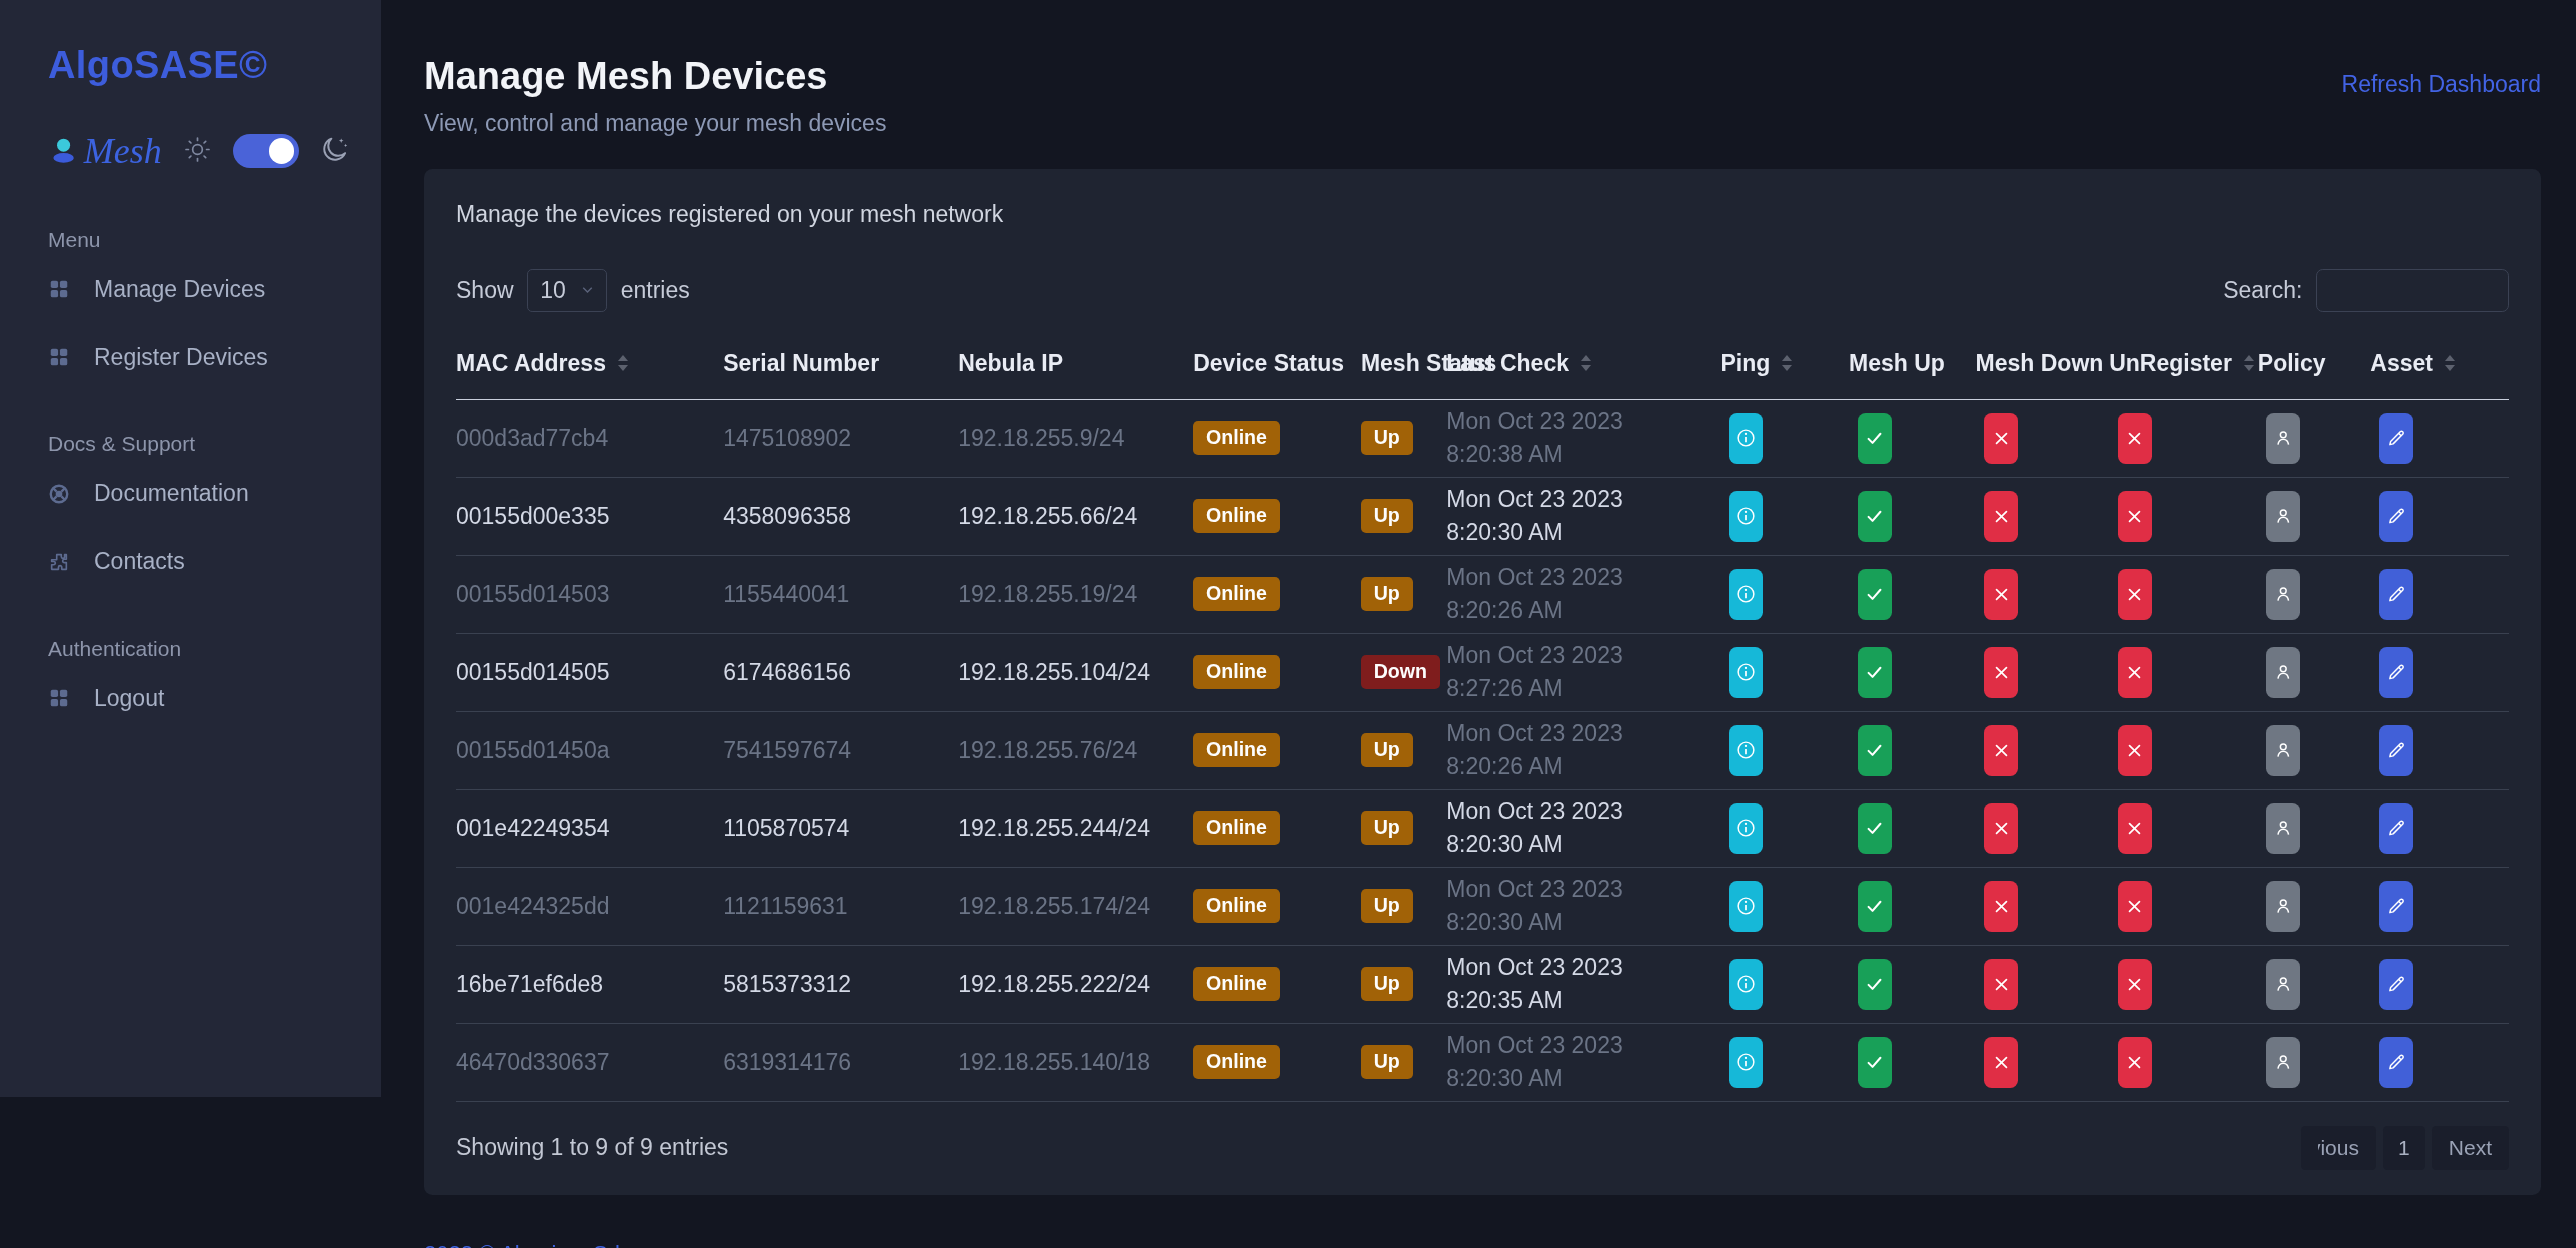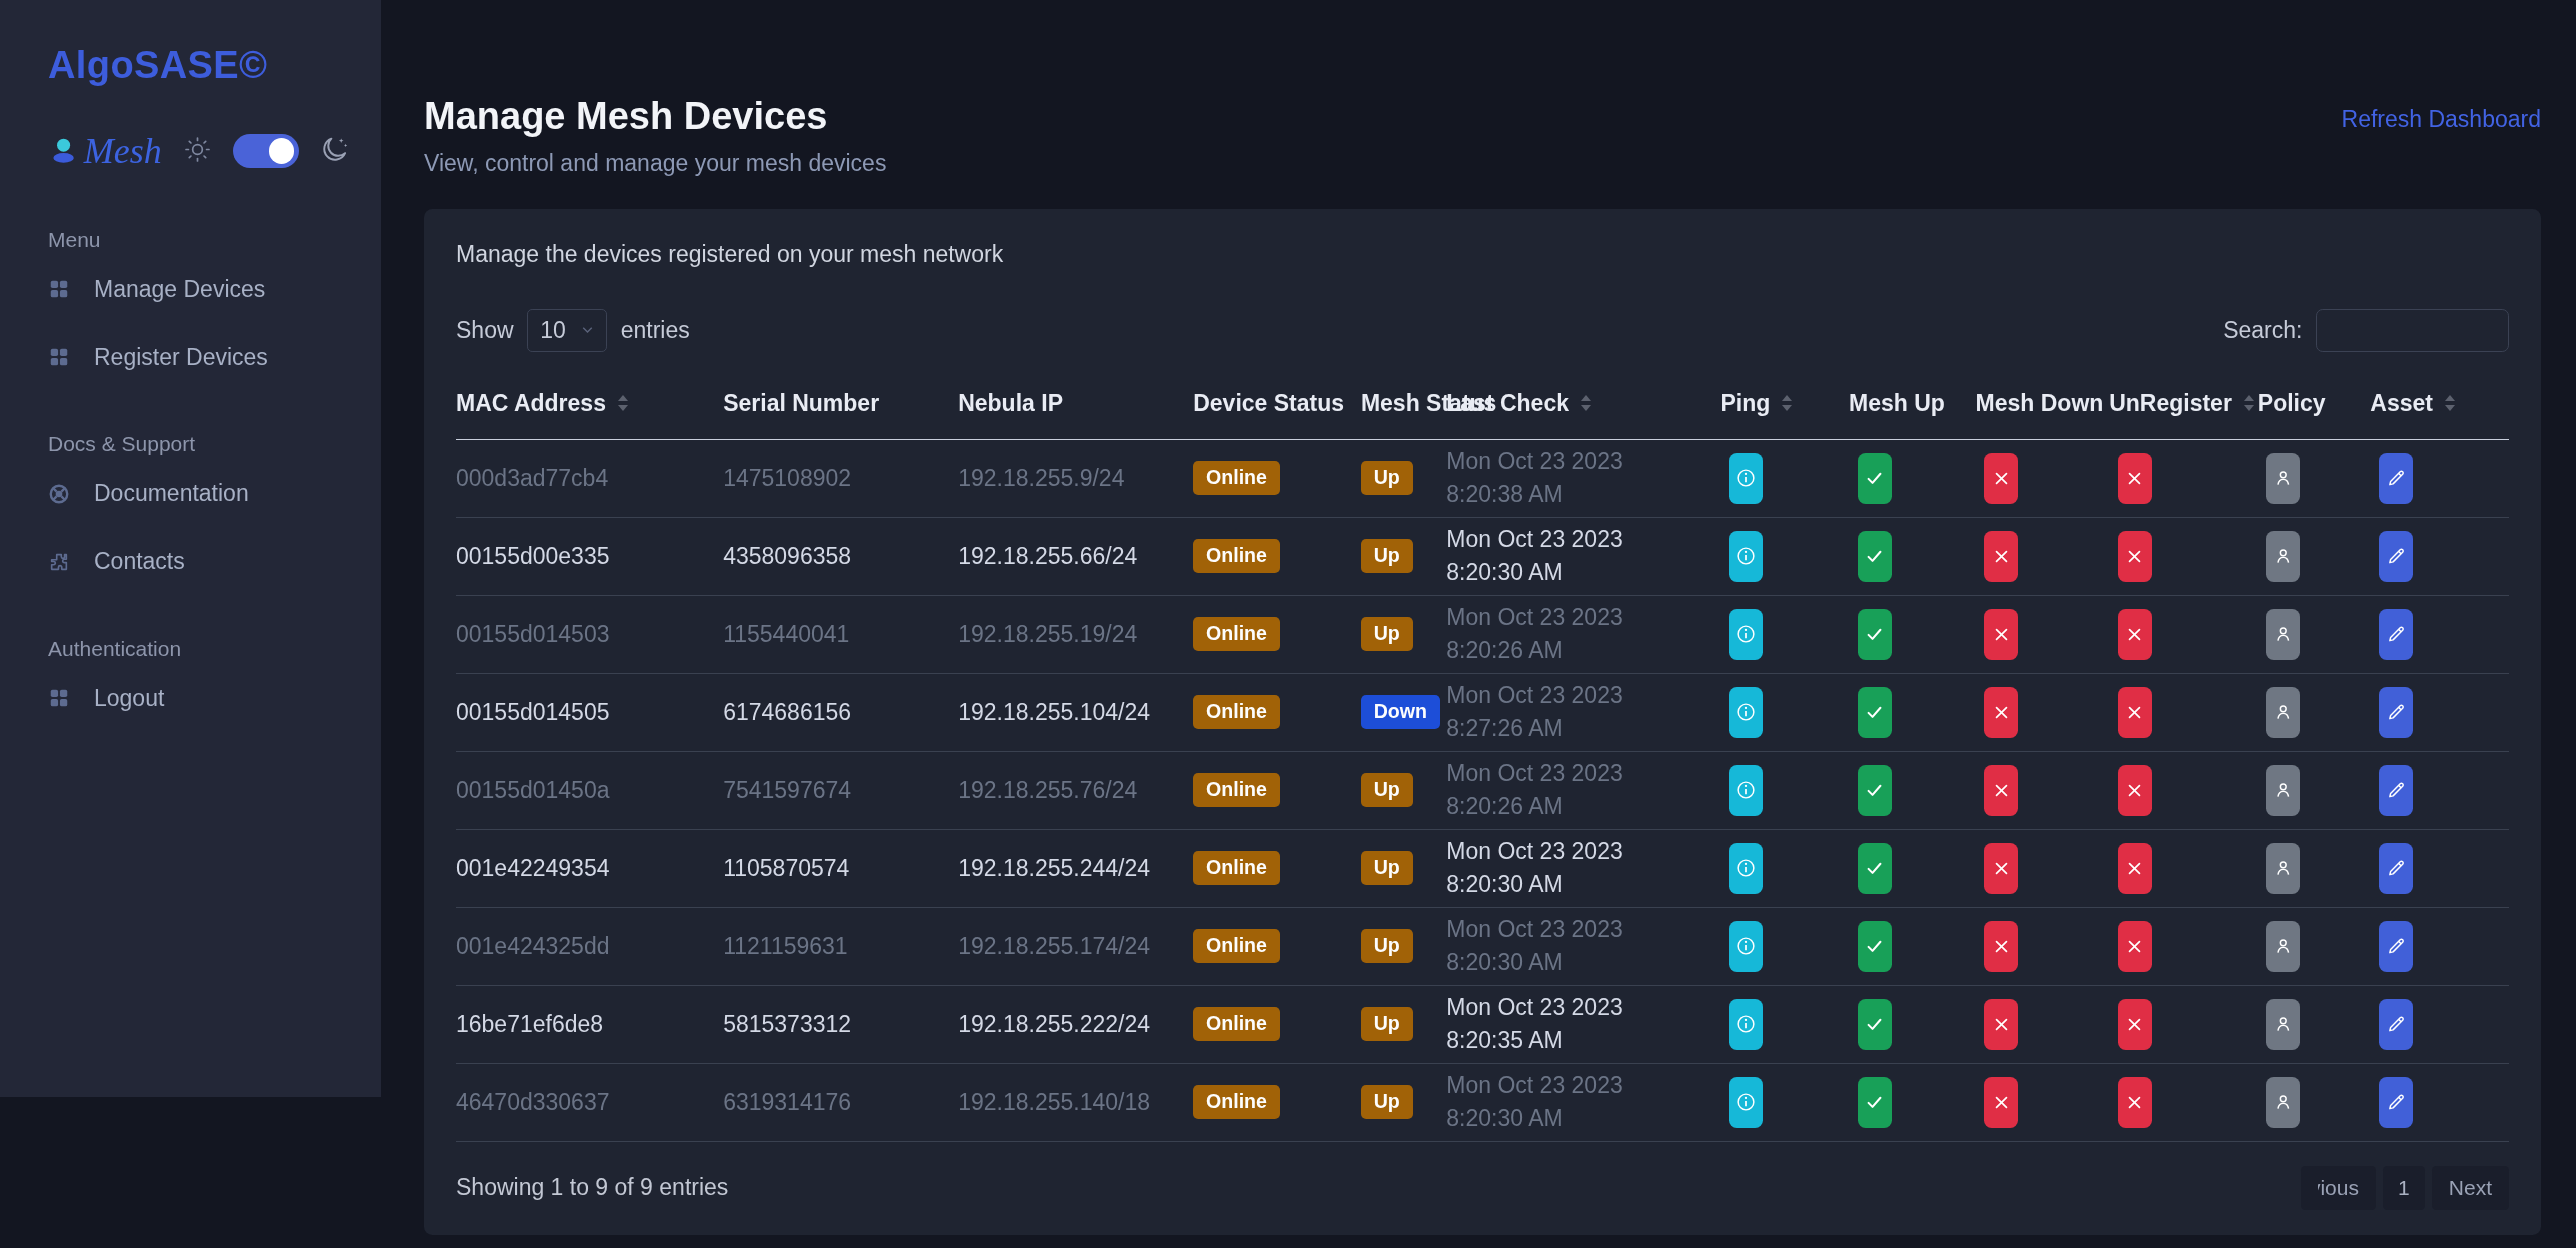--- a/index.html
+++ b/index.html
@@ -19,21 +19,21 @@
   .themectl { margin-left:auto; display:flex; align-items:center; gap:20.5px; }
   .switch { width:66px; height:34px; border-radius:17px; background:#4a63d8; position:relative; cursor:pointer; }
   .switch .knob { position:absolute; right:4.3px; top:4.3px; width:25.6px; height:25.6px; border-radius:50%; background:#fff; }
   .nav { margin-top:56px; }
   .nav-section { font-size:21px; color:#8d95ab; margin-top:41px; margin-bottom:3.4px; }
   .nav-item { display:flex; align-items:center; gap:24px; height:68px; color:#a8b1c6; font-size:23px; cursor:pointer; }
   .nav-item .ni { width:22px; display:flex; justify-content:center; }
 
   
   .main { flex:1; padding:55px 38px 0 43px; }
-  .titlerow { display:flex; align-items:center; justify-content:space-between;margin-top:40px; }
+  .titlerow { display:flex; align-items:flex-end; justify-content:space-between; }
   .page-title { font-size:38px; font-weight:700; color:#f2f4f8; }
   .refresh { font-size:23px; color:#4263e4; text-decoration:none; margin-top:6.8px; }
   .subtitle { margin-top:12px; font-size:23px; color:#8d99b5; }
 
   .card { margin-top:32px; width:2117px; background:#1f2431; border-radius:8.5px; padding:32px 32px 25.6px 32px; }
   .card-heading { font-size:23px; color:#d0d5e0; }
 
   .controls { margin-top:41px; display:flex; align-items:center; }
   .show-grp { display:flex; align-items:center; gap:13.6px; font-size:23px; color:#c6cbd8; }
   .select { width:80px; height:43px; border:0.9px solid #3b4254; border-radius:5.1px; display:inline-flex; align-items:center; justify-content:space-between; padding:0 10.2px 0 12px; color:#c6cbd8; cursor:pointer; background:transparent; }
@@ -50,21 +50,21 @@
   .sort i { display:block; width:0; height:0; border-left:5.1px solid transparent; border-right:5.1px solid transparent; }
   .sort .up { border-bottom:6px solid #cdd3e0; }
   .sort .dn { border-top:6px solid #cdd3e0; }
 
   tbody td { height:78px; border-bottom:0.9px solid #3a4150; font-size:23px; color:#d4d9e6; vertical-align:middle; padding:0; }
   tr.dim td { color:#6b7486; }
   td.lc { line-height:1.42; }
   td.lc.dimtext { color:#6b7486; }
   .badge { display:inline-block; padding:4.3px 12.8px; border-radius:5.1px; font-size:19.6px; font-weight:700; color:#fdfdfd; line-height:1.3; }
   .badge.green { background:#a16207; }
-  .badge.red { background:#1d4ed8; }
+  .badge.red { background:#7f1d1d; }
 
   td.act { padding-left:8.5px; }
   .abtn { width:34px; height:51px; border:none; border-radius:7.7px; display:inline-flex; align-items:center; justify-content:center; cursor:pointer; }
   .abtn svg { display:block; }
   .abtn.cyan { background:#16b8d8; }
   .abtn.green { background:#18a058; }
   .abtn.red { background:#e02e45; }
   .abtn.gray { background:#6f7783; }
   .abtn.blue { background:#4160d8; }
 

